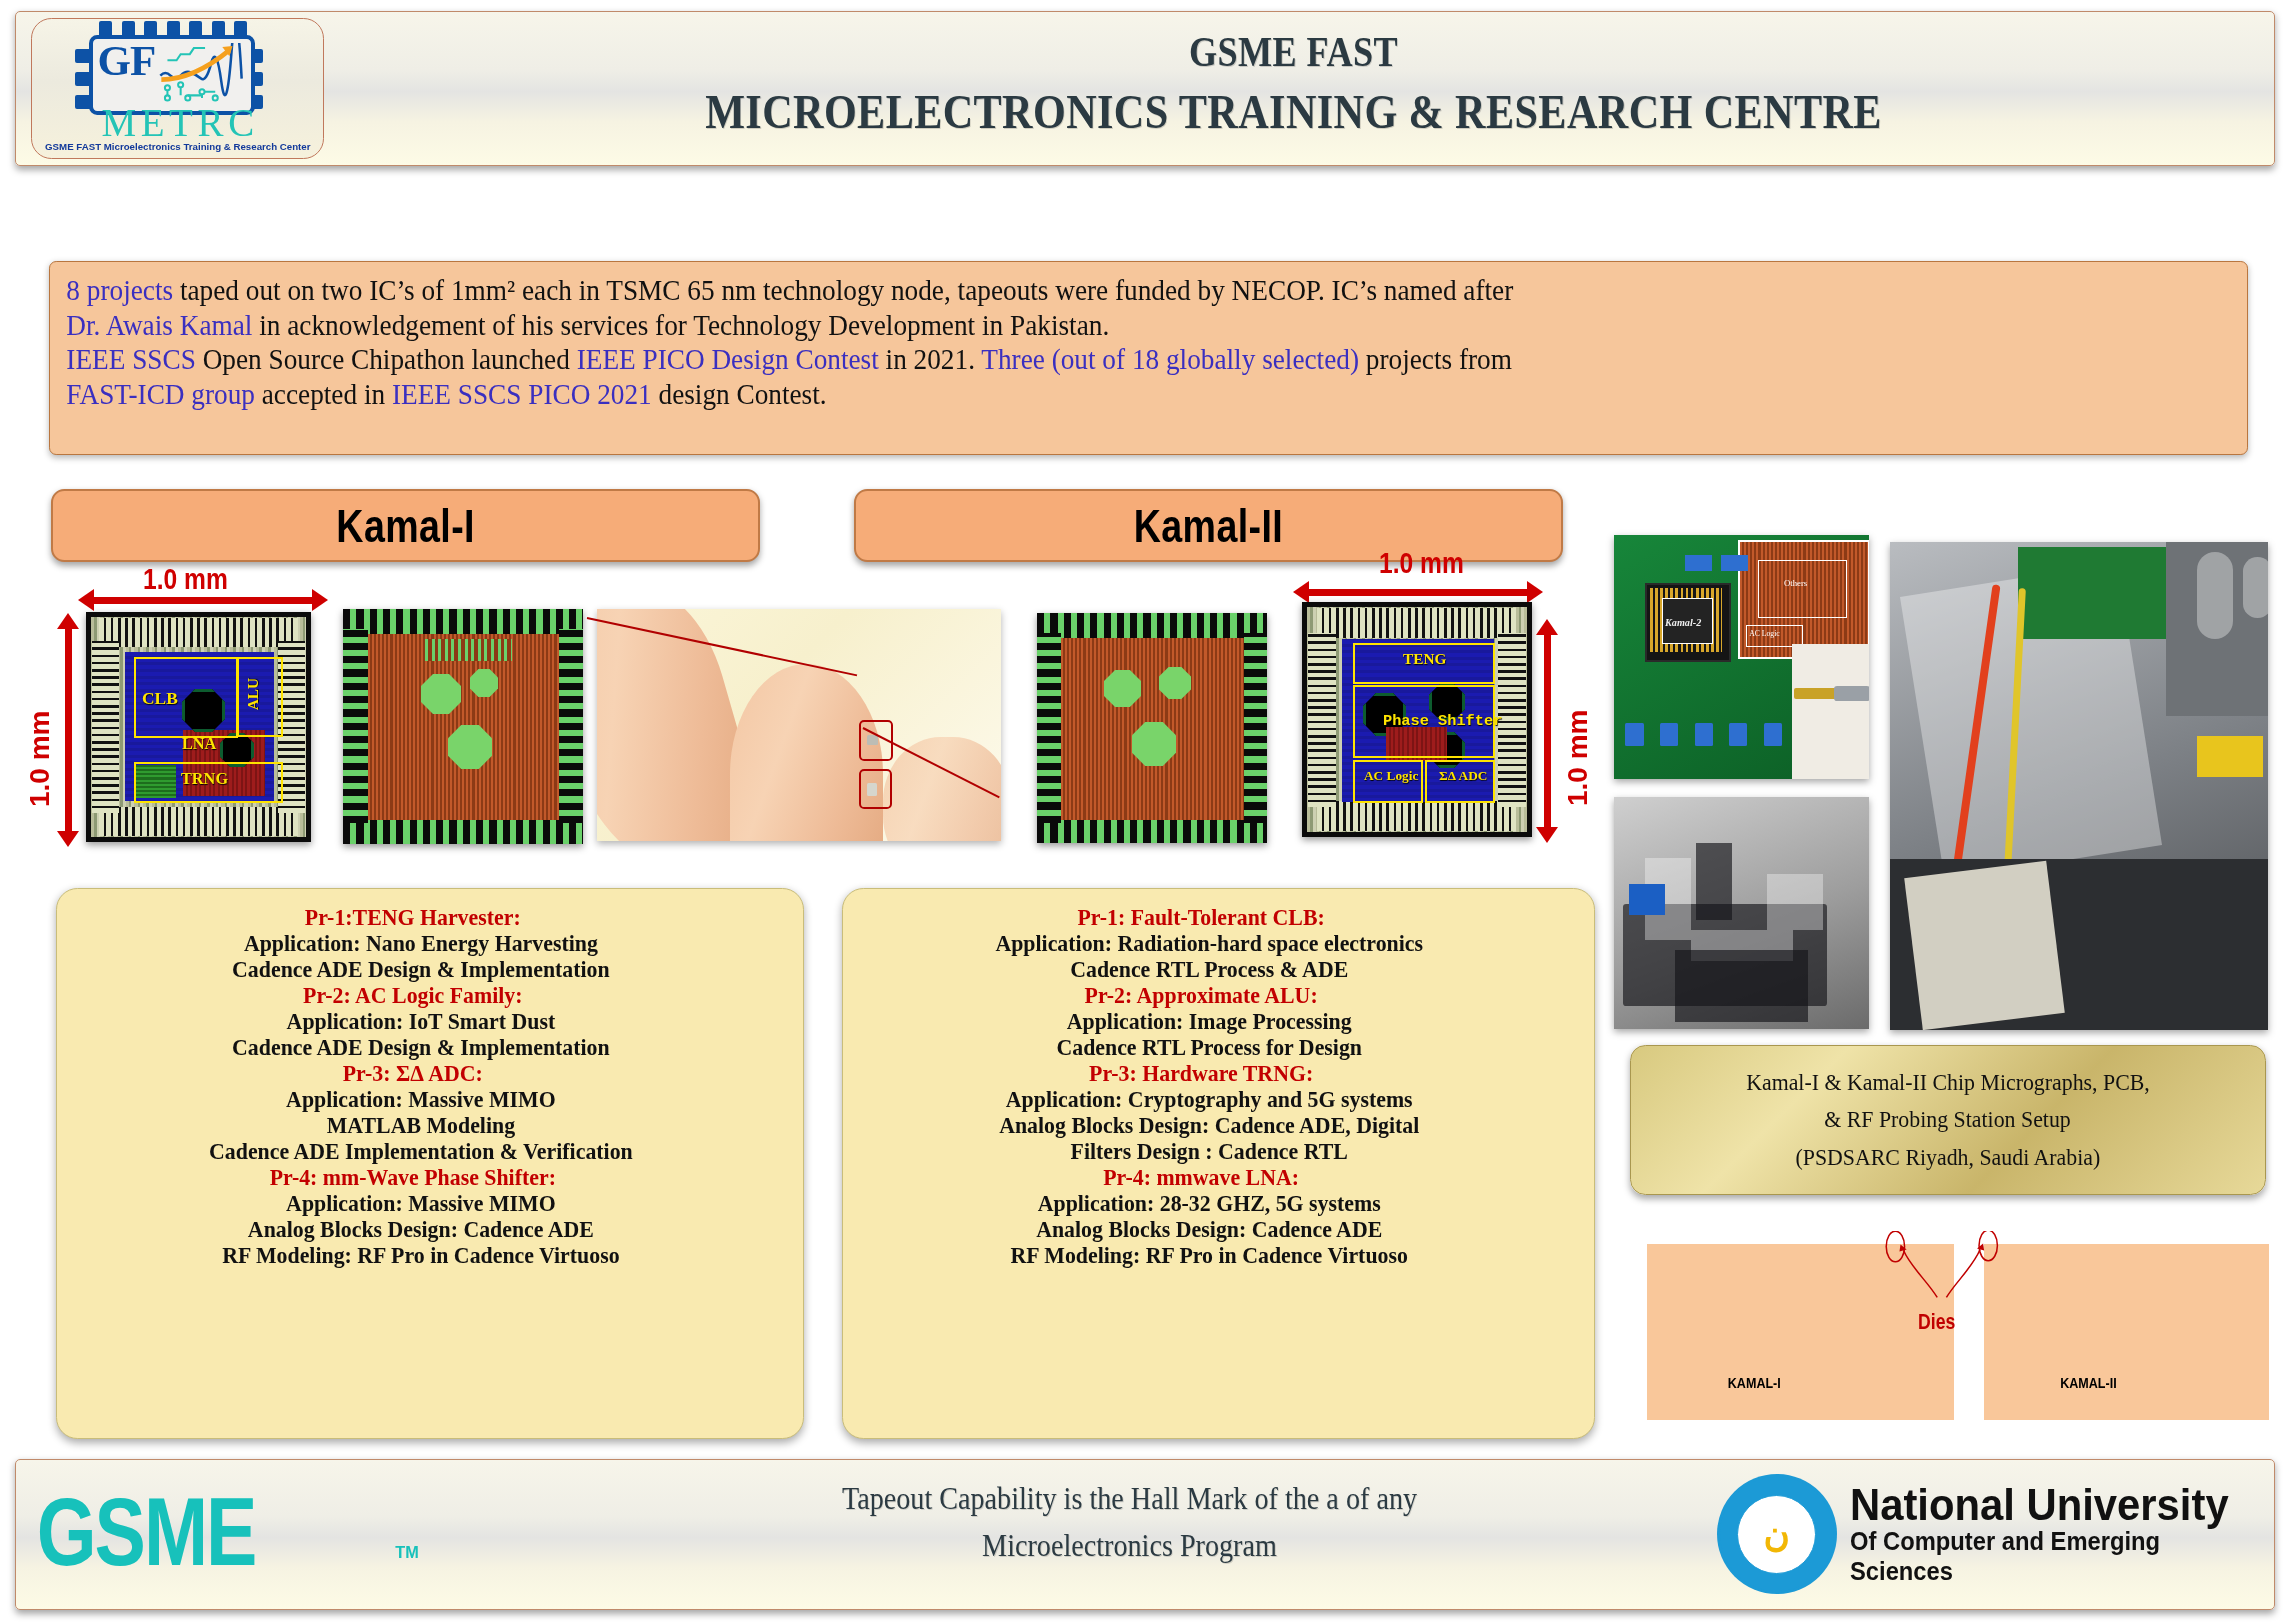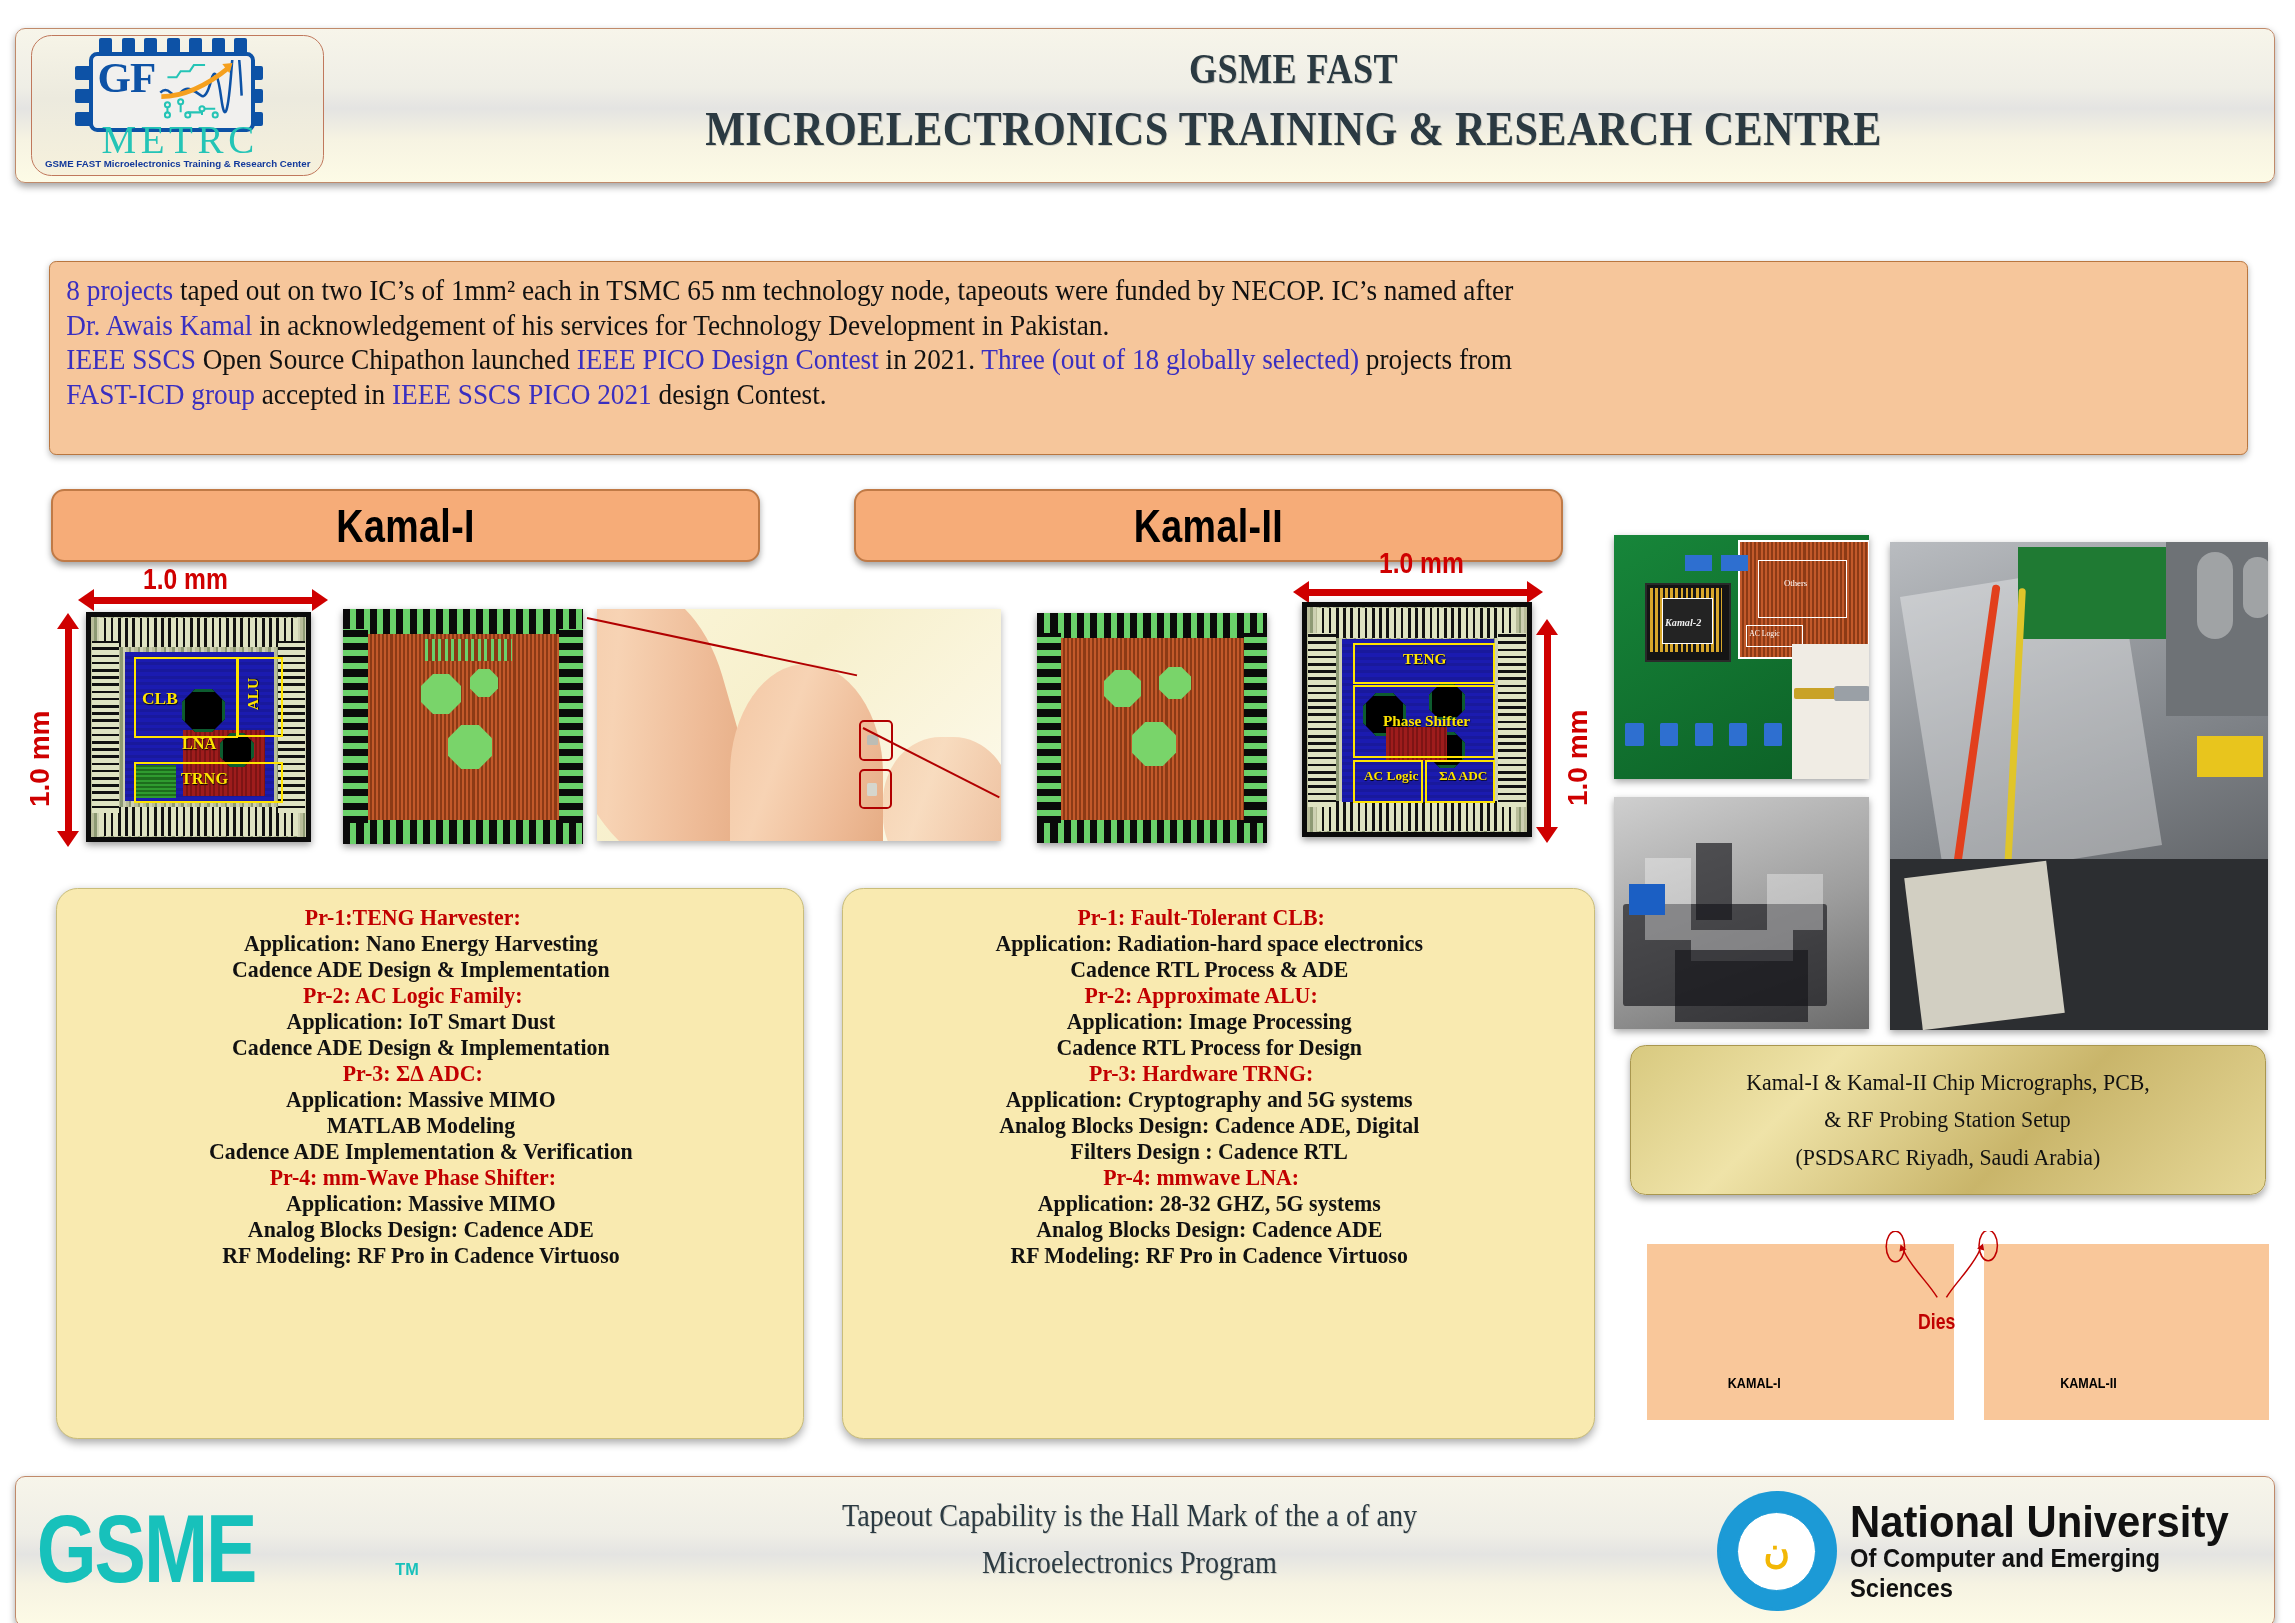--- a/index.html
+++ b/index.html
@@ -1,23 +1,23 @@
 <!DOCTYPE html>
 <html style="font-size:8.2px"><head>
 <meta charset="utf-8">
 <style>
   html,body{margin:0;padding:0;background:#fff;}
   body{width:2295px;height:1624px;position:relative;overflow:hidden;
        font-family:"Liberation Serif", serif;}
 
   
-  .panel{position:absolute;border-radius:10px;
+  .panel{position:absolute;border-radius:5px;
          background:linear-gradient(180deg,#f7f5ea 0%,#efeee6 38%,#e4e4e2 52%,#f6f3e2 72%,#fdfbe6 100%);
          border:1.5px solid #c08a6a;
-         box-shadow:0 3.1px 7.2px rgba(0,0,0,.35);margin-top:17px;}
+         box-shadow:0 3.1px 7.2px rgba(0,0,0,.35);}
 
   
   #header{left:15.3px;top:11.2px;width:2258px;height:153px;}
   #logo-box{position:absolute;left:14.3px;top:6.1px;width:291px;height:139px;
             border-radius:20.4px;border:1.5px solid #c0785c;
             background:linear-gradient(180deg,#f6f4e7 0%,#eceade 45%,#f6f1dc 100%);
             overflow:hidden;}
   .gf-chip{position:absolute;left:57px;top:15.3px;width:158px;height:72px;
            border:4.6px solid #0d52a6;border-radius:8.2px;background:#f1f0ee;}
   .gf-pin{position:absolute;background:#0d52a6;border-radius:2px;}
@@ -310,21 +310,21 @@
   <div class="die-inner" style="left:40px;top:37px;width:152px;height:163px;"></div>
   <div class="oct" style="left:61px;top:91px;width:37px;height:37px;"></div>
   <div class="oct" style="left:127px;top:82px;width:30px;height:30px;"></div>
   <div class="oct" style="left:127px;top:130px;width:30px;height:30px;"></div>
   <div class="redblk" style="left:84px;top:125px;width:61px;height:34px;"></div>
   <div class="ybox" style="left:51px;top:41px;width:138px;height:37px;"></div>
   <div class="ybox" style="left:51px;top:83px;width:138px;height:69px;"></div>
   <div class="ybox" style="left:51px;top:158px;width:66px;height:39px;"></div>
   <div class="ybox" style="left:123px;top:158px;width:66px;height:39px;"></div>
   <div class="ylab" style="left:101px;top:48px;font-size:15.3px;">TENG</div>
-  <div class="ylab" style="left:81px;top:110px;font-size:15.3px;">Phase Shifter</div>
+  <div class="ylab" style="left:81px;top:110px;font-size:15.3px;font-family:Liberation Mono, monospace;">Phase Shifter</div>
   <div class="ylab" style="left:62px;top:167px;font-size:13.3px;line-height:1;">AC Logic</div>
   <div class="ylab" style="left:137px;top:167px;font-size:13.3px;line-height:1;">ΣΔ ADC</div>
 </div>
 
 <div class="projbox" id="proj1">
   <ul>
       <li class="hd">Pr-1:TENG Harvester:</li>
       <li class="sub">Application: Nano Energy Harvesting</li>
       <li class="sub">Cadence ADE Design &amp; Implementation</li>
       <li class="hd">Pr-2: AC Logic Family:</li>

